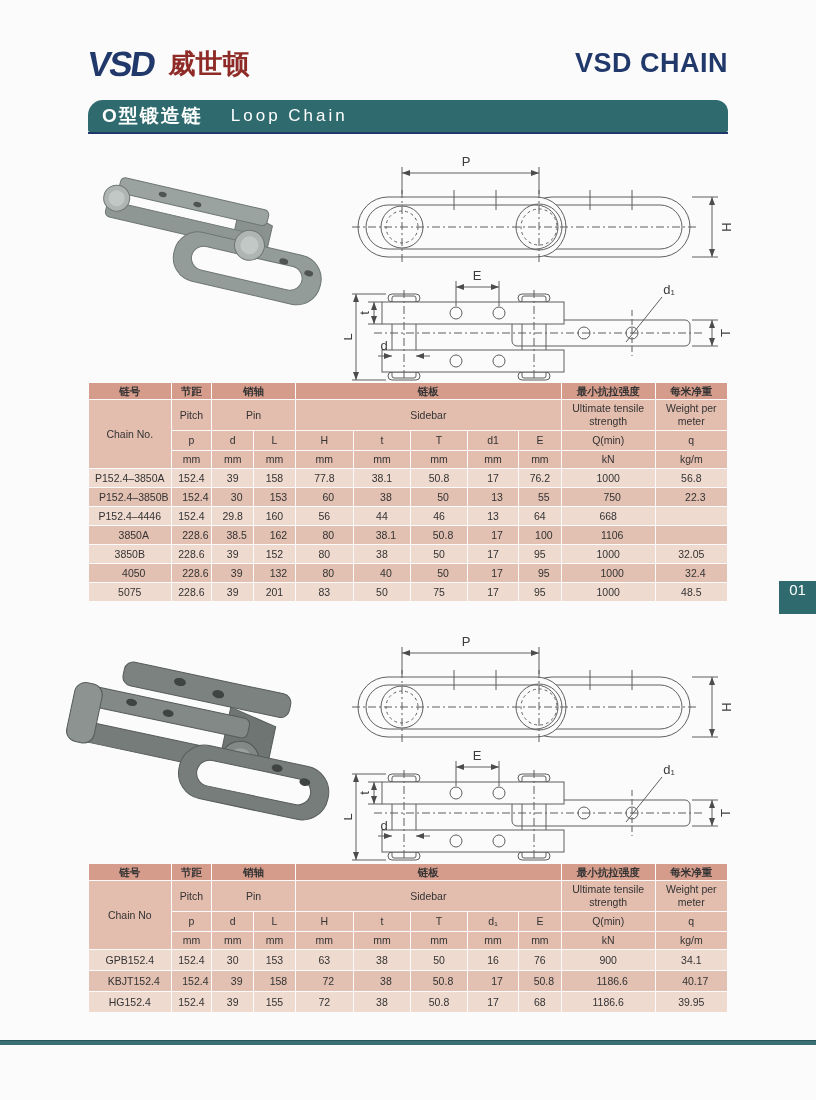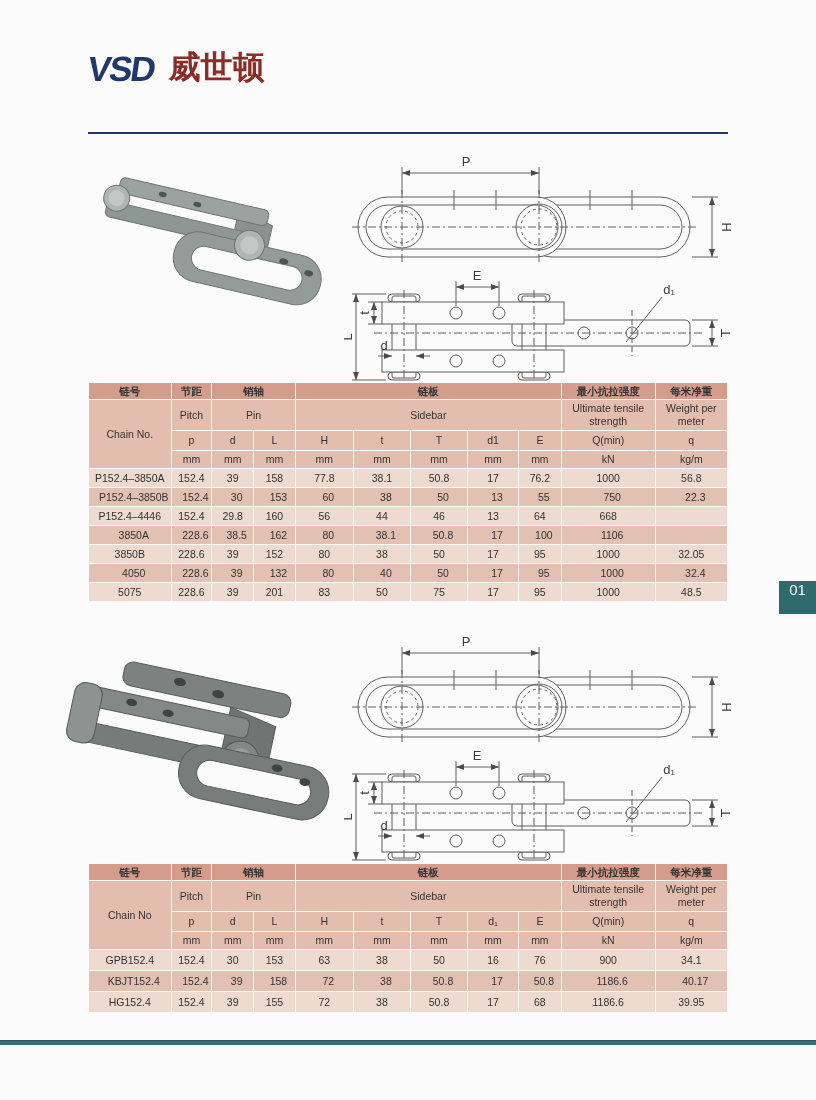--- a/index.html
+++ b/index.html
@@ -9,21 +9,21 @@
     --c-drawing-line:#5f5f5f; --c-text:#333333; --c-page-bg:#fbfbfb;
   }
   html,body{margin:0;padding:0;}
   body{font-family:"Liberation Sans", sans-serif; background:#e8e8e8;}
   .page{position:relative;width:816px;height:1100px;background:var(--c-page-bg);overflow:hidden;margin:0 auto;}
 
   
   .logo-row{position:absolute;left:88px;top:46px;width:640px;height:38px;}
   .logo-vsd{display:inline-block;font-size:35px;font-weight:bold;color:var(--c-navy);
     transform:skewX(-8deg);letter-spacing:-2px;line-height:34px;}
-  .logo-cn{display:inline-block;font-size:32px;font-weight:bold;color:var(--c-dark-red);
+  .logo-cn{display:inline-block;font-size:27px;font-weight:bold;color:var(--c-dark-red);
     margin-left:10px;vertical-align:3px;}
   .brand{position:absolute;right:0;top:2px;font-size:27px;font-weight:bold;color:var(--c-navy);letter-spacing:0.5px;}
 
   
   .title-bar{position:absolute;left:88px;top:100px;width:640px;height:32px;background:var(--c-teal);
     border-radius:15px 12px 2px 2px;color:#fff;display:flex;align-items:center;padding-left:14px;box-sizing:border-box;}
   .title-cn{font-size:19px;font-weight:bold;letter-spacing:2px;}
   .title-en{font-size:17px;margin-left:28px;letter-spacing:3px;}
   .title-underline{position:absolute;left:88px;top:132px;width:640px;height:2px;background:var(--c-navy);}
 
@@ -141,22 +141,27 @@
       <text transform="rotate(-90 381 183)" x="381" y="188" text-anchor="middle" stroke="none">T</text>
     </g>
   </defs>
 </svg>
 
 <div class="page">
 
   <div class="logo-row">
     <span class="logo-vsd">VSD</span>
     <span class="logo-cn">威世顿</span>
+    <span class="brand">VSD CHAIN</span>
   </div>
 
+  <div class="title-bar">
+    <span class="title-cn">O型锻造链</span>
+    <span class="title-en">Loop Chain</span>
+  </div>
   <div class="title-underline"></div>
 
   <svg class="photo-1" viewBox="0 0 258 172">
     <g transform="rotate(13 129 86)" stroke="#6e7674" stroke-width="1">
       <polygon points="150,32 186,42 186,88 150,74" fill="#8a9290"></polygon>
       <rect x="28" y="28" width="152" height="16" rx="5" fill="#9ba3a1"></rect>
       <rect x="20" y="54" width="152" height="16" rx="5" fill="#8f9795"></rect>
       <ellipse cx="72" cy="36" rx="4" ry="2.6" fill="#4e5452" stroke="none"></ellipse>
       <ellipse cx="108" cy="38" rx="4" ry="2.6" fill="#4e5452" stroke="none"></ellipse>
       <circle cx="28" cy="50" r="13" fill="#aeb5b3"></circle>

